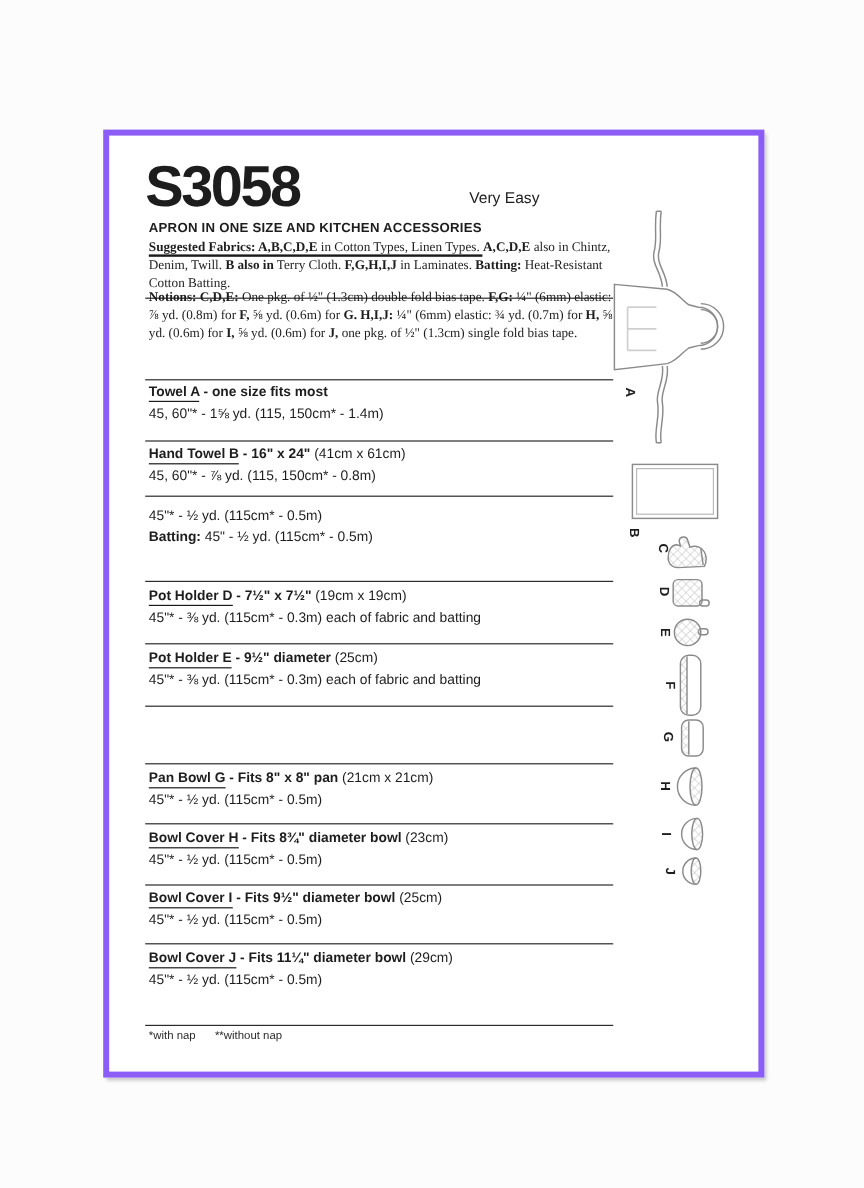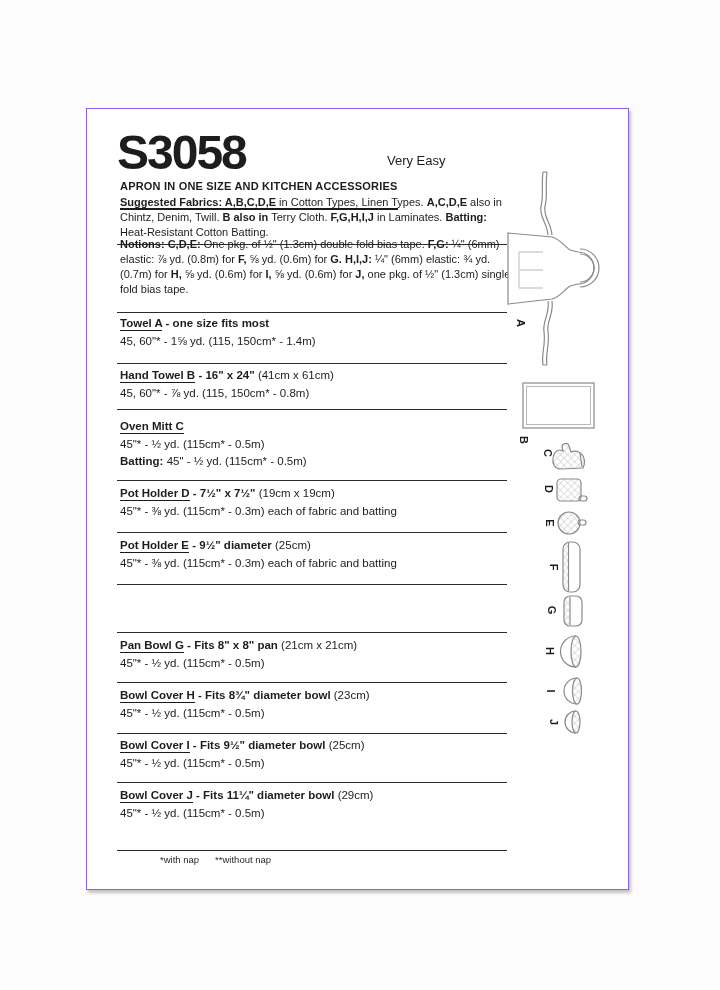--- a/index.html
+++ b/index.html
@@ -5,47 +5,47 @@
   html,body{margin:0;padding:0;}
   body{
     width:720px;height:990px;position:relative;
     background:#fcfcfc;
     font-family:"Liberation Sans",sans-serif;
     color:#1d1d1d;
     -webkit-font-smoothing:antialiased;
   }
   .page{
     position:absolute;left:86px;top:108px;width:541px;height:780px;
-    background:#fff;border:1px solid #8b5cf6;
+    background:#fff;border:5px solid #8b5cf6;
     box-shadow:2px 3px 3px rgba(0,0,0,.22);
   }
   .abs{position:absolute;}
   .pattern-number{
     left:30px;top:20px;font-size:48px;font-weight:bold;letter-spacing:-2px;line-height:1;
   }
   .difficulty{left:300px;top:44px;width:119px;text-align:left;font-size:13px;}
   .page-title{
     left:33px;top:67px;font-size:11px;font-weight:bold;letter-spacing:.2px;
     border-bottom:2px solid #1a1a1a;padding-bottom:16px;display:inline-block;
   }
-  .para{left:33px;width:394px;font-size:11px;line-height:15px;}
+  .para{left:33px;width:394px;font-size:11px;line-height:15px;font-family:Liberation Serif, serif;}
   .fabrics{top:86px;}
   .notions{top:128px;}
   .b{font-weight:bold;}
   .rule{left:30px;width:390px;height:0;border-top:1.6px solid #2b2b2b;}
   .r1{top:135px}.r2{top:203px}.r3{top:254px}.r4{top:300px}.r5{top:371px}
   .r6{top:423px}.r7{top:475px}.r8{top:523px}.r9{top:573px}.r10{top:624px}
   .r11{top:673px}.r12{top:741px}
   .section{left:33px;width:394px;font-size:11.5px;line-height:17.5px;}
   .s0{top:206px}.s1{top:258px}.s2{top:309px}.s3{top:376px}.s4{top:428px}
   .s5{top:478px}.s6{top:528px}.s7{top:578px}.s8{top:628px}.s9{top:678px}
   .sec-head{font-weight:bold;}
   .sec-name{border-bottom:1.3px solid #1a1a1a;padding-bottom:.5px;}
   .sec-reg{font-weight:normal;}
-  .footer{left:33px;top:745px;font-size:9.5px;color:#2a2a2a;margin-left:40px;}
+  .footer{left:33px;top:745px;font-size:9.5px;color:#2a2a2a;}
   .footer span{margin-right:16px;}
   svg{overflow:visible;}
   .art{left:410px;top:55px;}
   .ltr{font-size:11px;font-weight:bold;fill:#1d1d1d;text-anchor:middle;dominant-baseline:central;}
   .ln{fill:none;stroke:#8a8a8a;stroke-width:1.2;}
   .ln-fill{fill:#fff;stroke:#8a8a8a;stroke-width:1.2;}
   .hatch{fill:url(#xh);stroke:#8a8a8a;stroke-width:1.2;}
   .faint{fill:none;stroke:#cfcfcf;stroke-width:1.4;}
   .inner{fill:none;stroke:#b9b9b9;stroke-width:1;}
 </style>
@@ -74,21 +74,20 @@
   </div>
   <div class="abs rule r3"></div>
 
   <div class="abs section s1">
     <div class="sec-head"><span class="sec-name">Hand Towel B</span><span> - 16" x 24"</span><span class="sec-reg"> (41cm x 61cm)</span></div>
     <div>45, 60"* - ⅞ yd. (115, 150cm* - 0.8m)</div>
   </div>
   <div class="abs rule r4"></div>
 
   <div class="abs section s2">
-    <div class="sec-head"><span class="sec-name">Oven Mitt C</span></div>
     <div>45"* - ½ yd. (115cm* - 0.5m)</div>
     <div><span class="b">Batting:</span><span> 45" - ½ yd. (115cm* - 0.5m)</span></div>
   </div>
   <div class="abs rule r5"></div>
 
   <div class="abs section s3">
     <div class="sec-head"><span class="sec-name">Pot Holder D</span><span> - 7½" x 7½"</span><span class="sec-reg"> (19cm x 19cm)</span></div>
     <div>45"* - ⅜ yd. (115cm* - 0.3m) each of fabric and batting</div>
   </div>
   <div class="abs rule r6"></div>

